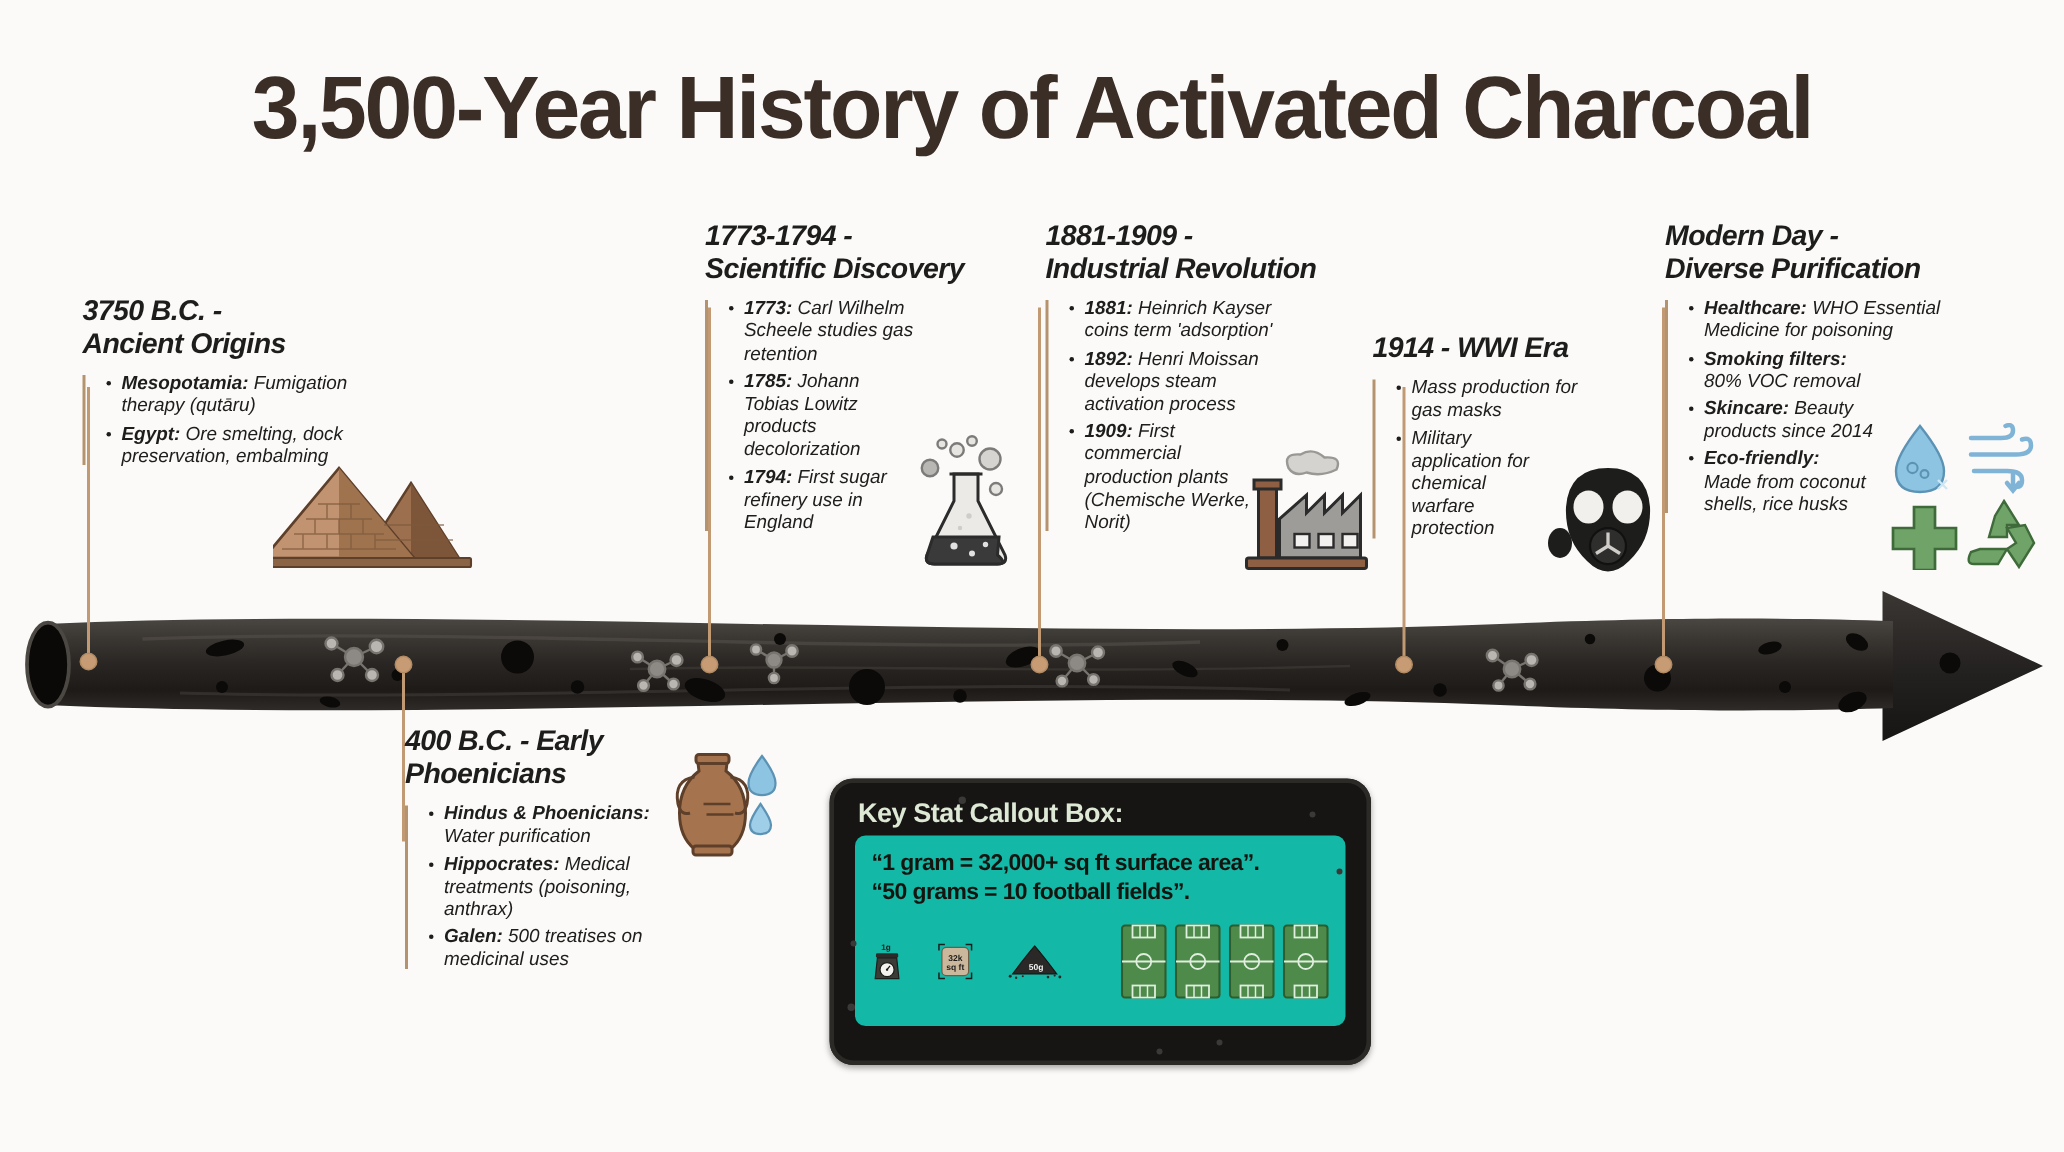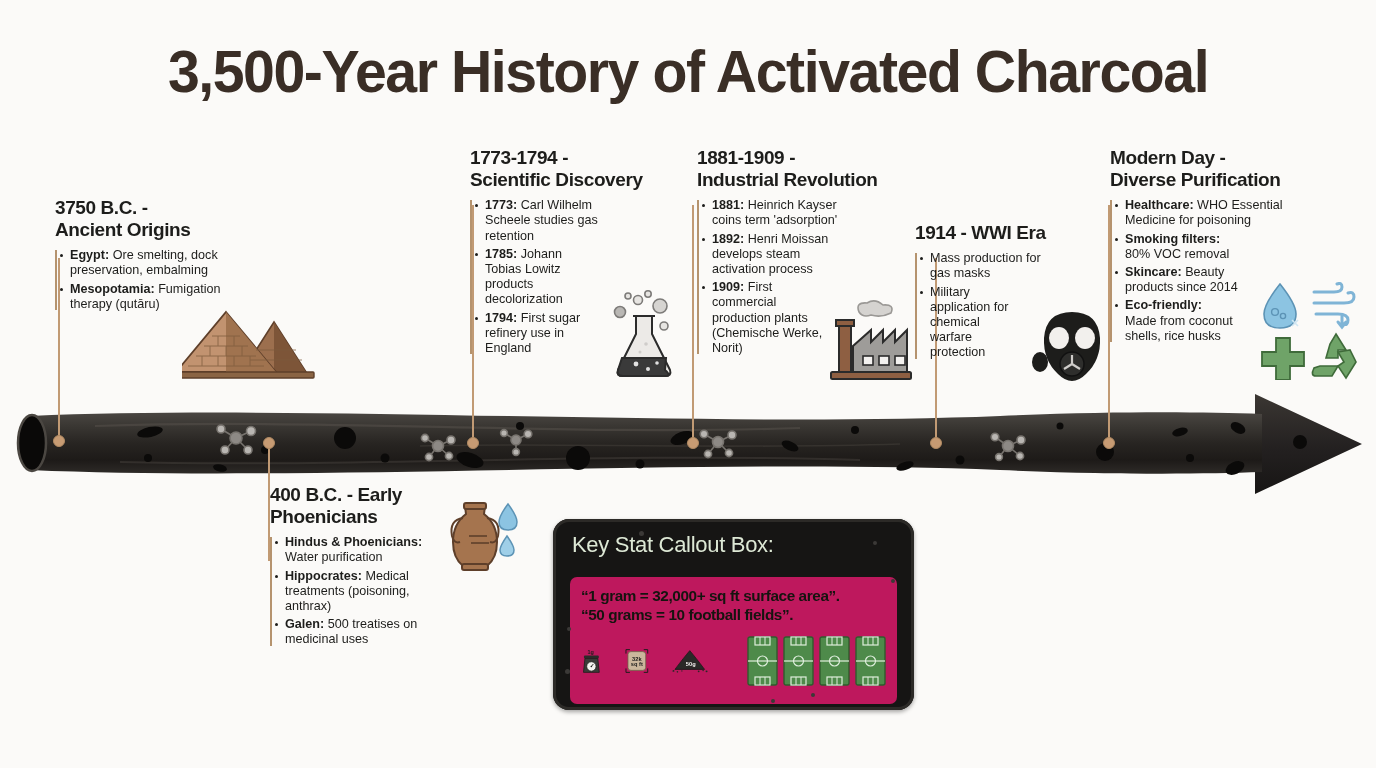--- a/index.html
+++ b/index.html
@@ -22,30 +22,30 @@
     text-align: center;
     font-size: 59px;
     font-weight: 700;
     letter-spacing: -1.5px;
     color: #3a2e26;
     font-family: "Liberation Sans", sans-serif;
     transform: scaleX(0.97);
   }
 
   
-  .entry { position: absolute; }
+  .entry { position: absolute; font-style: italic; }
   .entry-head {
     font-size: 19px;
     font-weight: 700;
     color: #1d1d1b;
     line-height: 1.16;
     letter-spacing: -0.4px;
     margin-bottom: 7px;
   }
-  .entry-body { position: relative; padding-left: 4px; }
+  .entry-body { position: relative; padding-left: 15px; }
   .rule {
     position: absolute;
     left: 0; top: 2px; bottom: 2px;
     width: 2px;
     background: #b5936e;
   }
   ul.bullets { list-style: none; }
   ul.bullets li {
     position: relative;
     padding-left: 11px;
@@ -89,29 +89,29 @@
   #callout {
     position: absolute;
     left: 553px; top: 519px;
     width: 361px; height: 191px;
     background: #161514;
     border-radius: 16px;
     box-shadow: inset 0 0 0 3px #2c2a27, 0 2px 4px rgba(0,0,0,.35);
     padding: 13px 17px 14px 17px;
   }
   #callout .co-title {
-    font-size: 22px;
-    font-weight: 400;
+    font-size: 18px;
+    font-weight: 700;
     color: #dde8d5;
     letter-spacing: -0.3px;
-    margin-bottom: 19px;
+    margin-bottom: 4px;
     margin-left: 2px;
   }
   .co-panel {
-    background: #be185d;
+    background: #14b8a6;
     border-radius: 7px;
     padding: 9px 11px 8px 11px;
     height: 127px;
   }
   .co-quote {
     font-size: 15.3px;
     font-weight: 700;
     color: #15140f;
     line-height: 1.26;
     letter-spacing: -0.4px;
@@ -262,22 +262,22 @@
   <div class="conn-dot" style="left:1103px; top:437px;"></div>
 
   <div class="entry" id="e-3750">
     <div class="entry-head">
       <div>3750 B.C. -</div>
       <div>Ancient Origins</div>
     </div>
     <div class="entry-body">
       <div class="rule"></div>
       <ul class="bullets">
+        <li><b>Mesopotamia:</b><span> Fumigation therapy (qutāru)</span></li>
         <li><b>Egypt:</b><span> Ore smelting, dock preservation, embalming</span></li>
-        <li><b>Mesopotamia:</b><span> Fumigation therapy (qutāru)</span></li>
       </ul>
     </div>
   </div>
 
   <svg style="position:absolute;left:182px;top:306px;width:135px;height:78px;" viewBox="0 0 135 78">
     <polygon points="92,16 124,66 60,66" fill="#9c6f4e" stroke="#5e3f2a" stroke-width="1.6"></polygon>
     <polygon points="92,16 124,66 92,66" fill="#7d5538"></polygon>
     <polygon points="44,6 94,66 -6,66" fill="#c29370" stroke="#5e3f2a" stroke-width="1.8"></polygon>
     <polygon points="44,6 94,66 44,66" fill="#a0734f"></polygon>
     <g stroke="#7d5a3d" stroke-width="1" opacity=".75">

